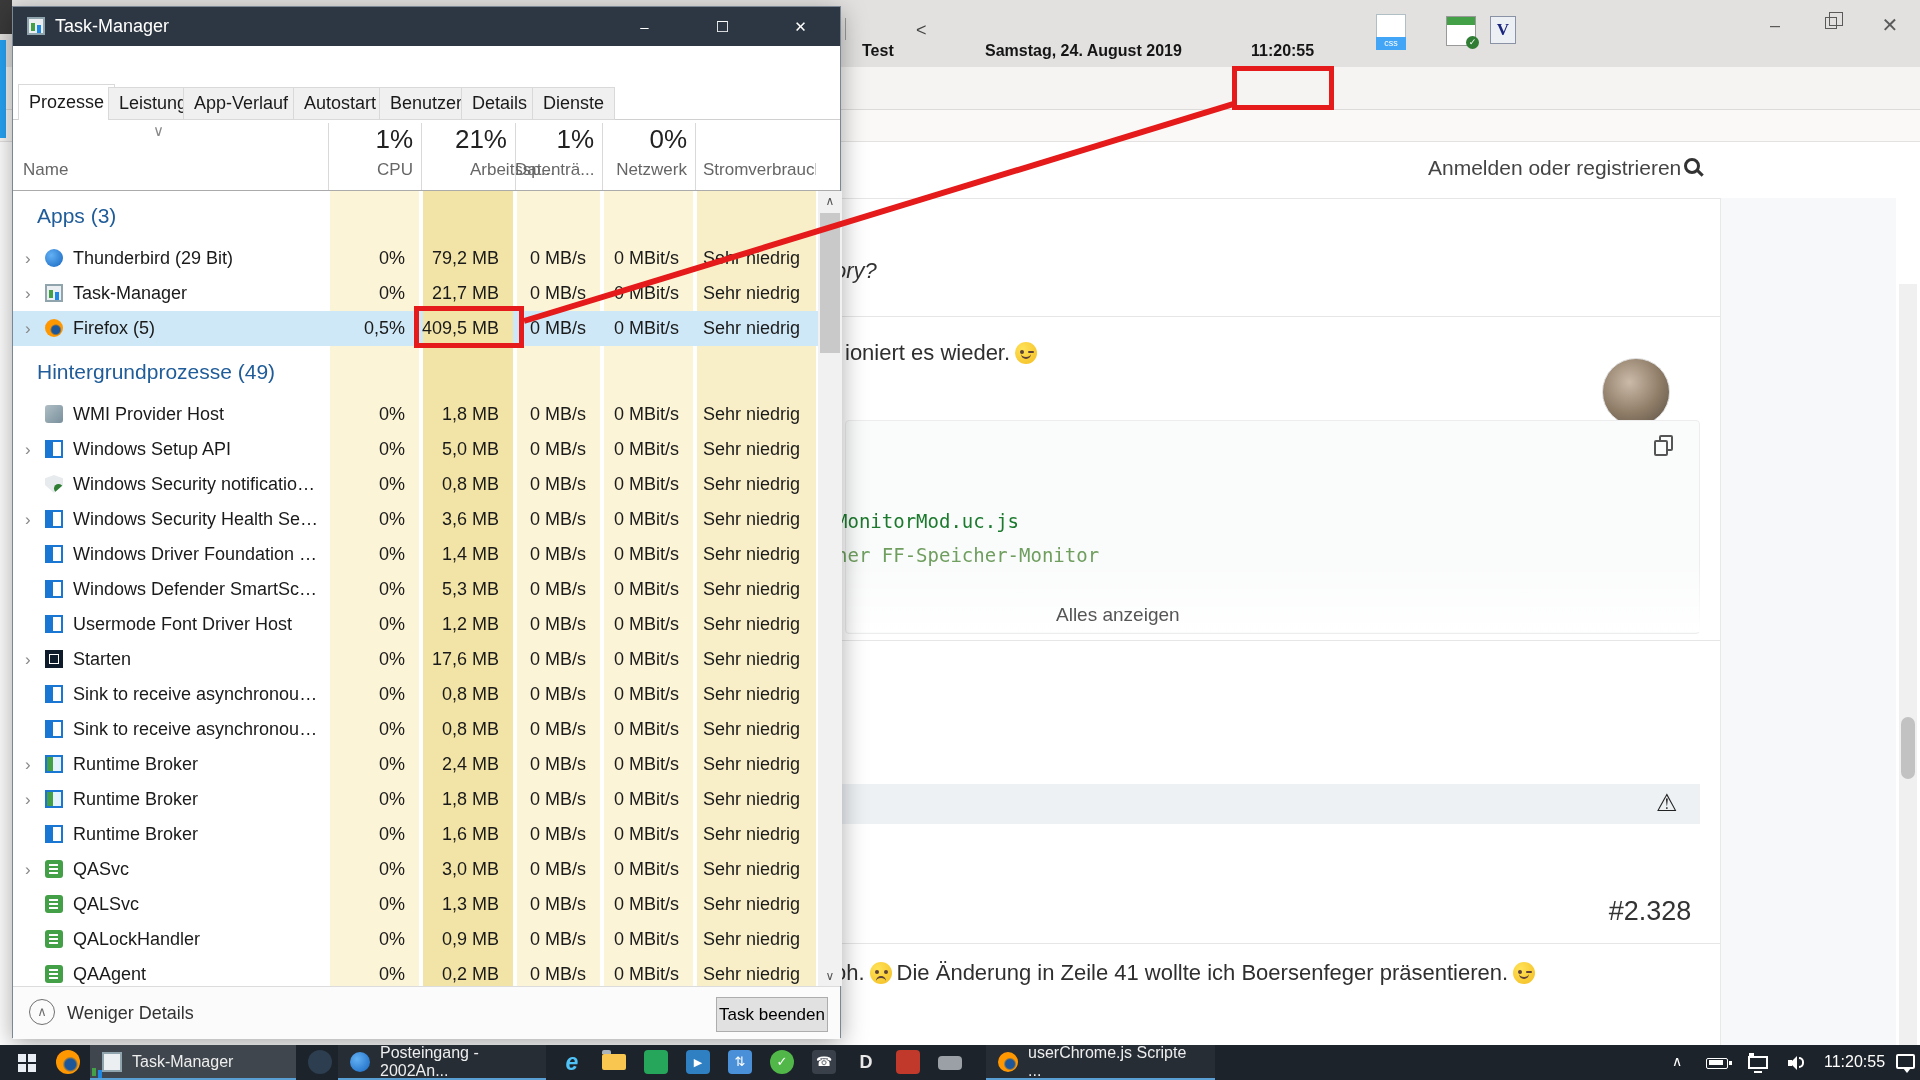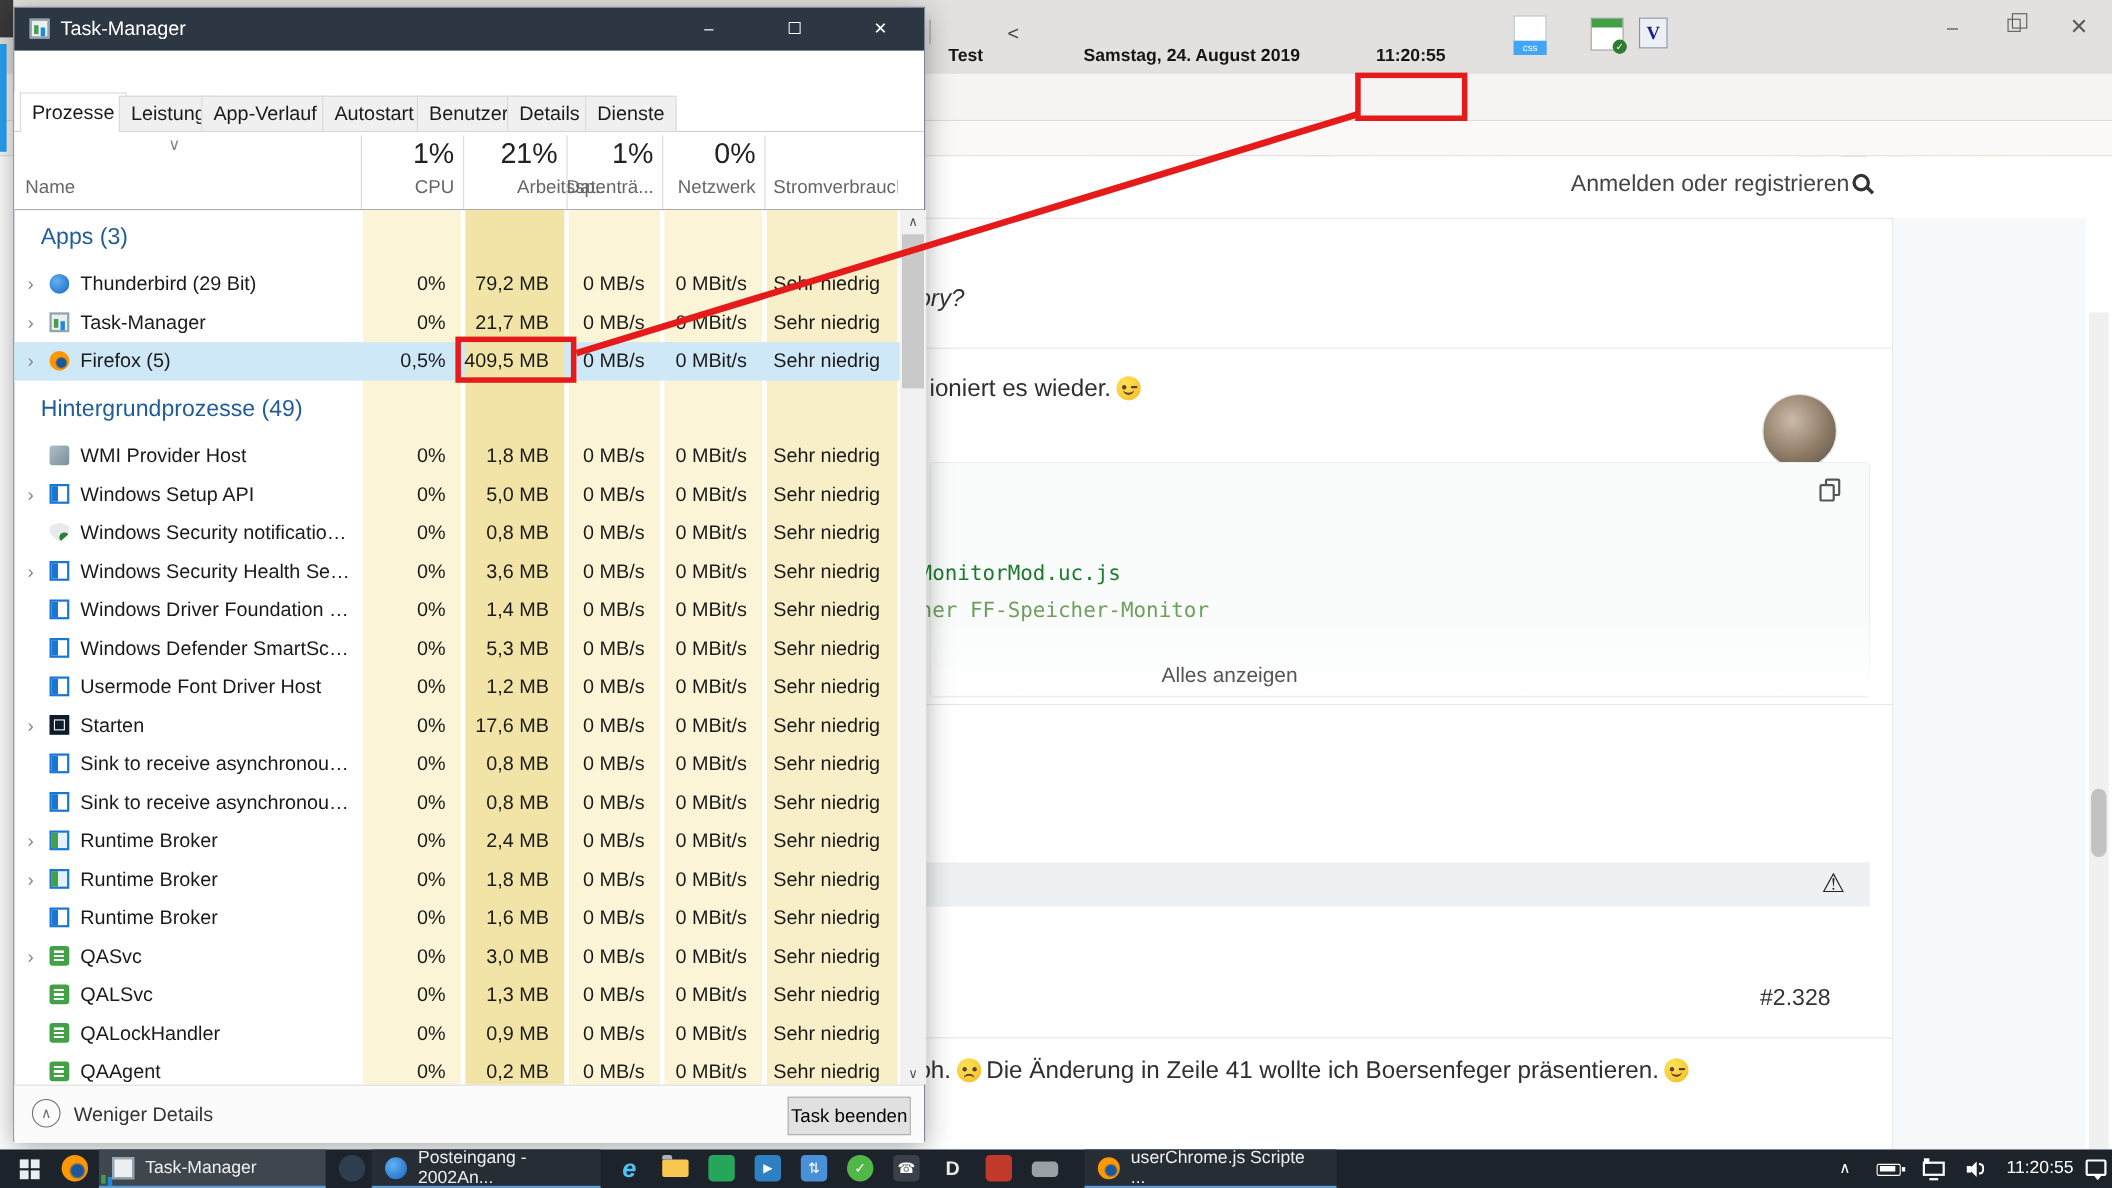--- a/index.html
+++ b/index.html
@@ -316,21 +316,21 @@
           <i style="left:7px;top:1px;"></i>
           <i style="left:2px;top:6px;"></i>
         </div>
       <span class="abs" style="left:836px;top:368px;font-family:'DejaVu Sans Mono',monospace;font-size:19px;color:#1c7a2e;">MonitorMod.uc.js</span>
       <span class="abs" style="left:836px;top:402px;font-family:'DejaVu Sans Mono',monospace;font-size:19px;color:#6f9e5f;">her FF-Speicher-Monitor</span>
       <span class="abs" style="left:1056px;top:462px;font-size:19px;color:#555;">Alles anzeigen</span>
       <div class="divider" style="left:841px;top:498px;width:879px;"></div>
       <div class="warnbar" style="top:642px;">
         <span class="abs" style="left:815px;top:5px;font-size:24px;color:#222;">⚠</span>
       </div>
-      <span class="abs" style="left:1600px;top:754px;width:100px;text-align:left;font-size:21px;color:#333;">#2.328</span>
+      <span class="abs" style="left:1600px;top:754px;width:100px;text-align:center;font-size:27px;color:#333;">#2.328</span>
       <div class="divider" style="left:841px;top:801px;width:879px;"></div>
       <div class="abs" style="left:834px;top:818px;font-size:22px;color:#2f2f2f;">
         <span>oh.</span><span class="emo sad"><b class="e1"></b><b class="e2"></b><b class="m"></b></span><span>Die Änderung in Zeile 41 wollte ich Boersenfeger präsentieren.</span><span class="emo wink"><b class="e1"></b><b class="e2"></b><b class="m"></b></span>
       </div>
       
       <div class="ffscroll">
           <i></i>
         </div>
       
       

